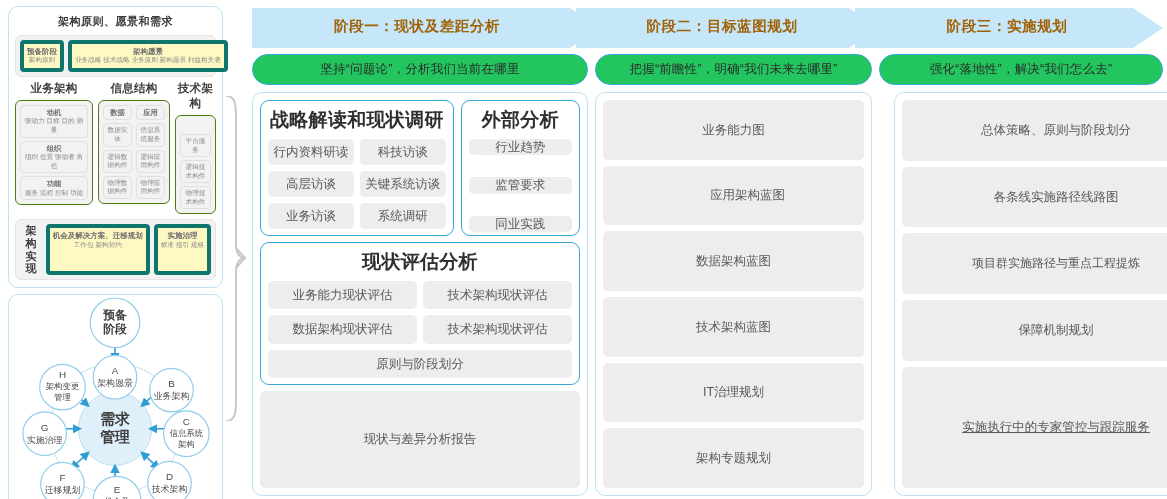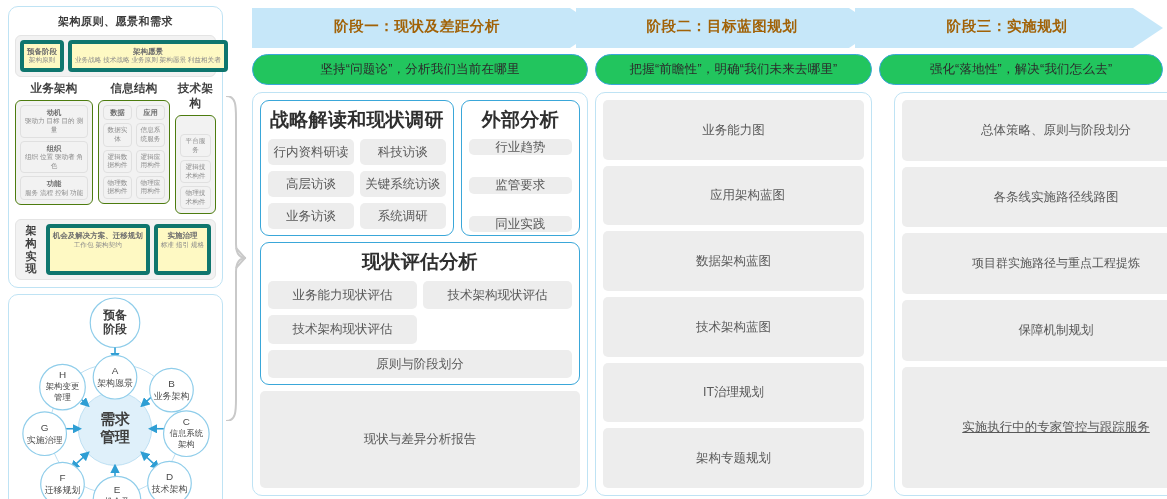--- a/index.html
+++ b/index.html
@@ -324,20 +324,21 @@
               <div class="chip">同业实践</div>
             </div>
           </div>
         </div>
 
         <div class="sub-panel" style="height:143px; display:flex; flex-direction:column;">
           <div class="sub-title">现状评估分析</div>
           <div class="grid2" style="flex:1;">
             <div class="chip">业务能力现状评估</div>
             <div class="chip">技术架构现状评估</div>
+            <div class="chip">数据架构现状评估</div>
             <div class="chip">技术架构现状评估</div>
             <div class="chip" style="grid-column:1 / span 2;">原则与阶段划分</div>
           </div>
         </div>
 
         <div class="chip" style="flex:1;">现状与差异分析报告</div>
       </div>
     </div>
 
     <div class="panel" style="left:343px; width:277px;">

